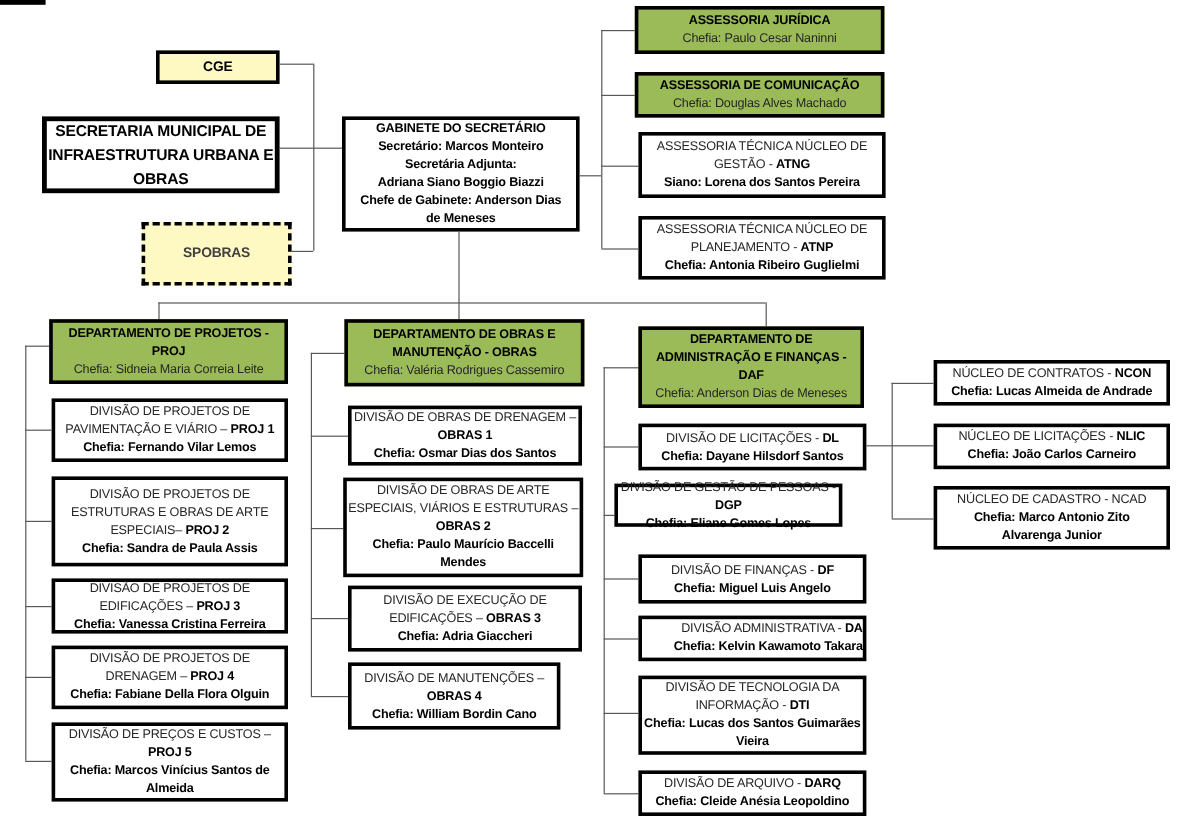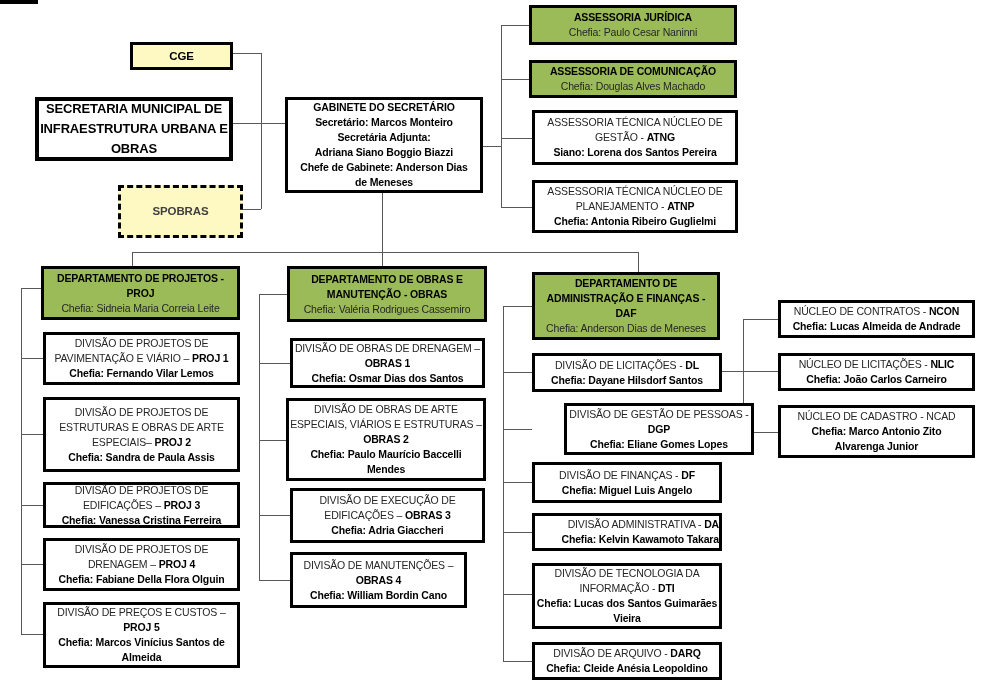--- a/index.html
+++ b/index.html
@@ -166,21 +166,21 @@
     <div class="node green" style="left: 532px; top: 272px; width: 188px; height: 68px; align-items: center;">
       <div class="ln"><b>DEPARTAMENTO DE</b></div>
       <div class="ln"><b>ADMINISTRAÇÃO E FINANÇAS -</b></div>
       <div class="ln"><b>DAF</b></div>
       <div class="ln"><span>Chefia: Anderson Dias de Meneses</span></div>
     </div>
     <div class="node white" style="left: 532px; top: 353px; width: 190px; height: 39px;">
       <div class="ln"><span>DIVISÃO DE LICITAÇÕES - </span><b>DL</b></div>
       <div class="ln"><b>Chefia: Dayane Hilsdorf Santos</b></div>
     </div>
-    <div class="node white" style="left: 564px; top: 403px; width: 190px; height: 52px;">
+    <div class="node white" style="left: 512px; top: 403px; width: 190px; height: 36px;">
       <div class="ln"><span>DIVISÃO DE GESTÃO DE PESSOAS -</span></div>
       <div class="ln"><b>DGP</b></div>
       <div class="ln"><b>Chefia: Eliane Gomes Lopes</b></div>
     </div>
     <div class="node white" style="left: 532px; top: 462px; width: 190px; height: 41px;">
       <div class="ln"><span>DIVISÃO DE FINANÇAS - </span><b>DF</b></div>
       <div class="ln"><b>Chefia: Miguel Luis Angelo</b></div>
     </div>
     <div class="node white" style="left: 532px; top: 513px; width: 190px; height: 38px; align-items: flex-end;">
       <div class="ln"><span>DIVISÃO ADMINISTRATIVA - </span><b>DA</b></div>

